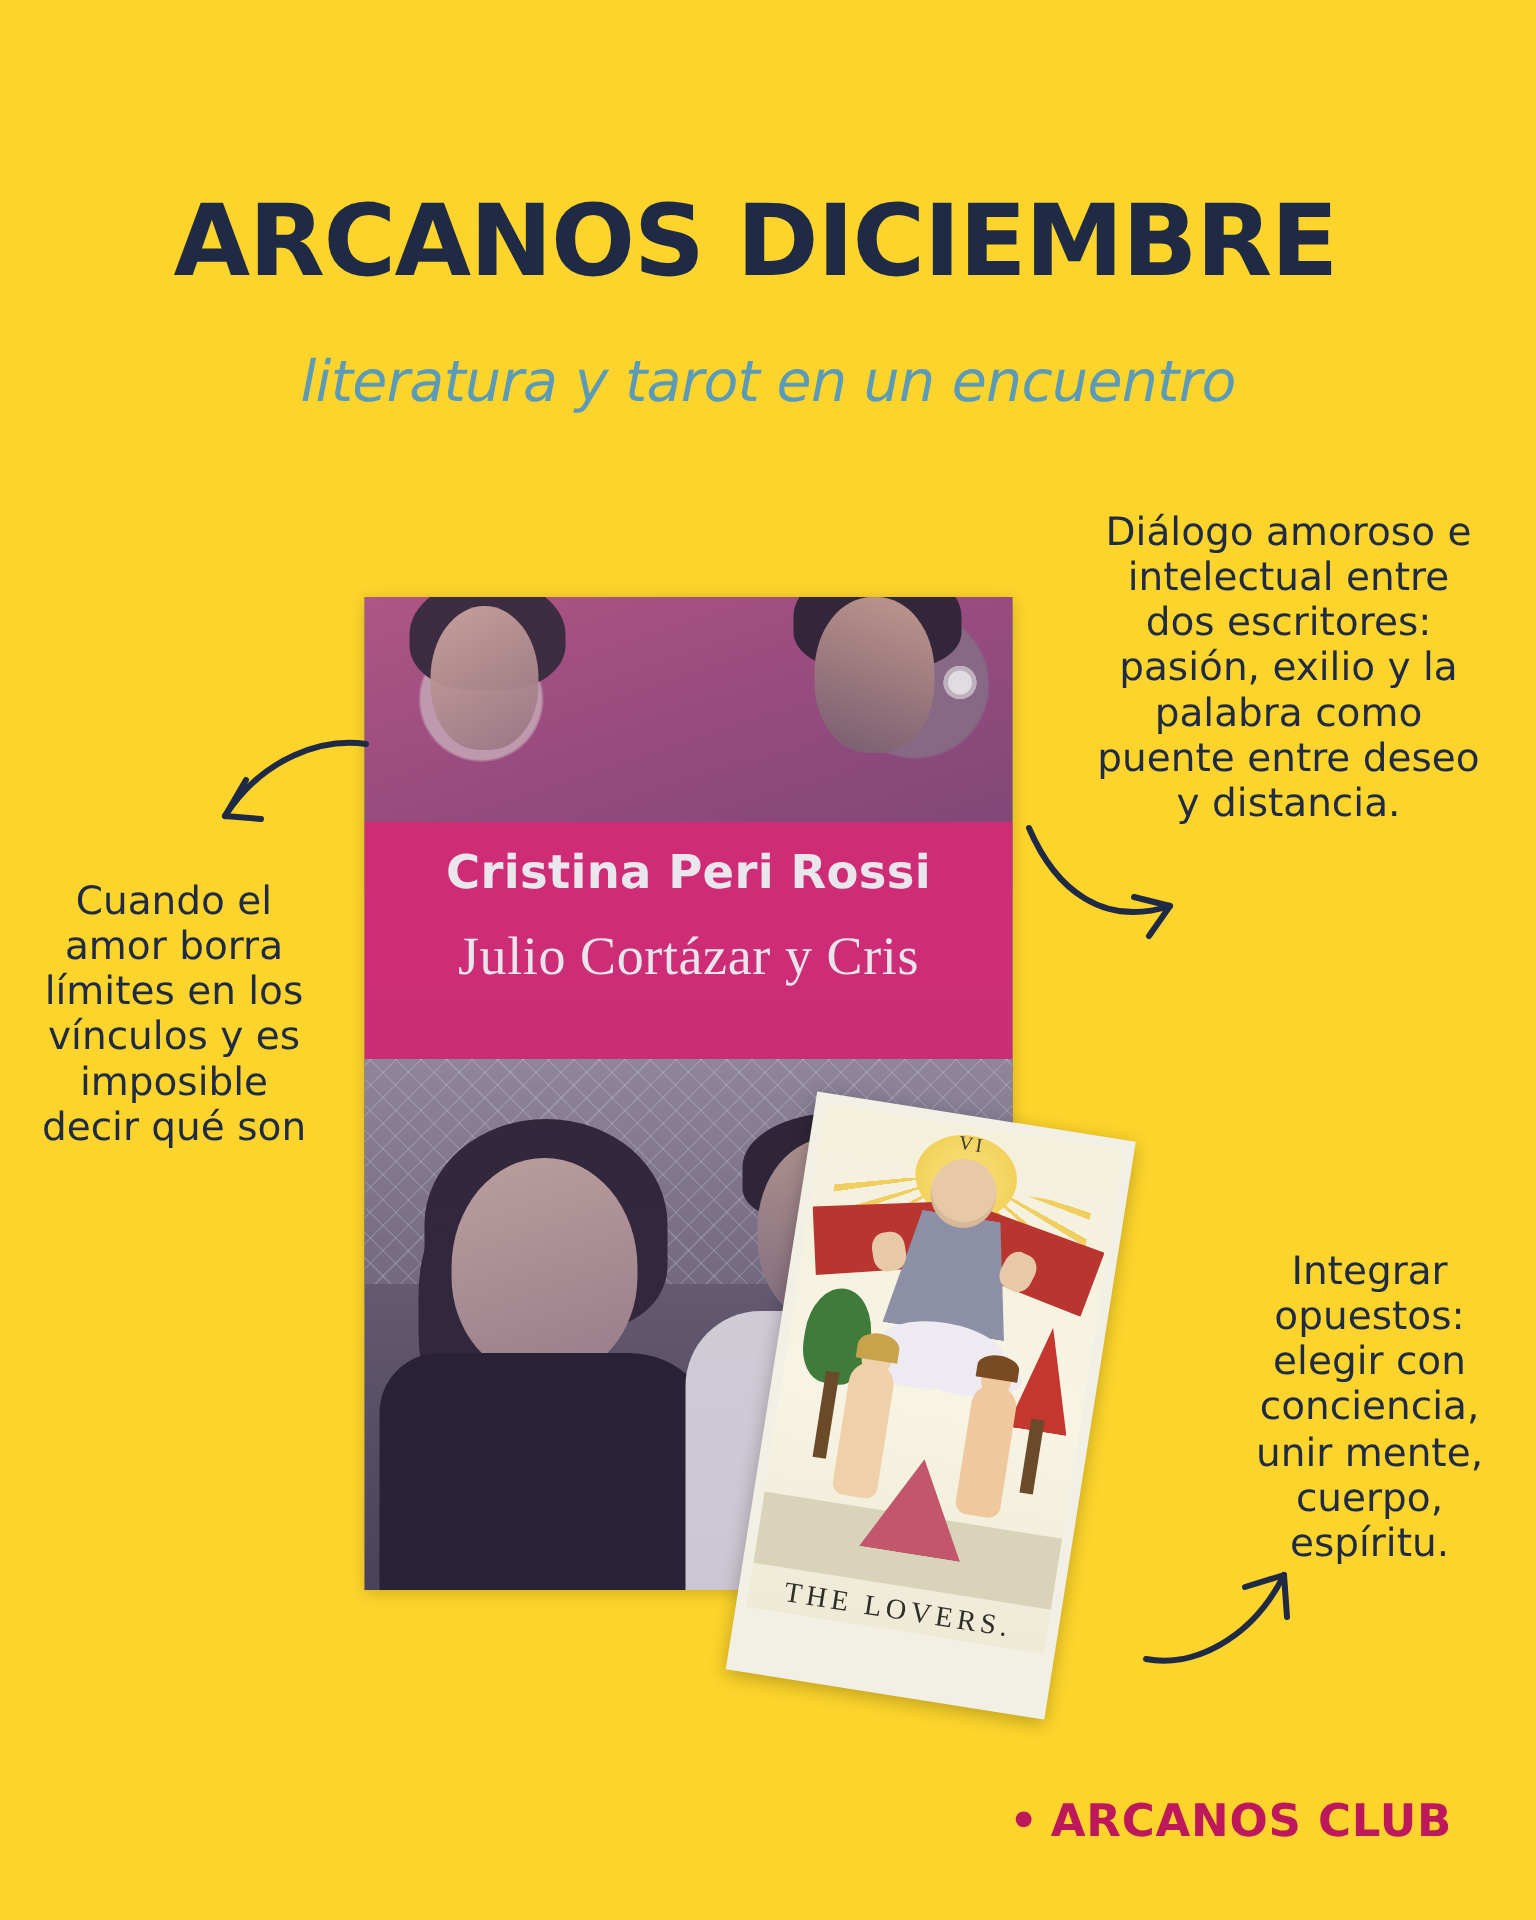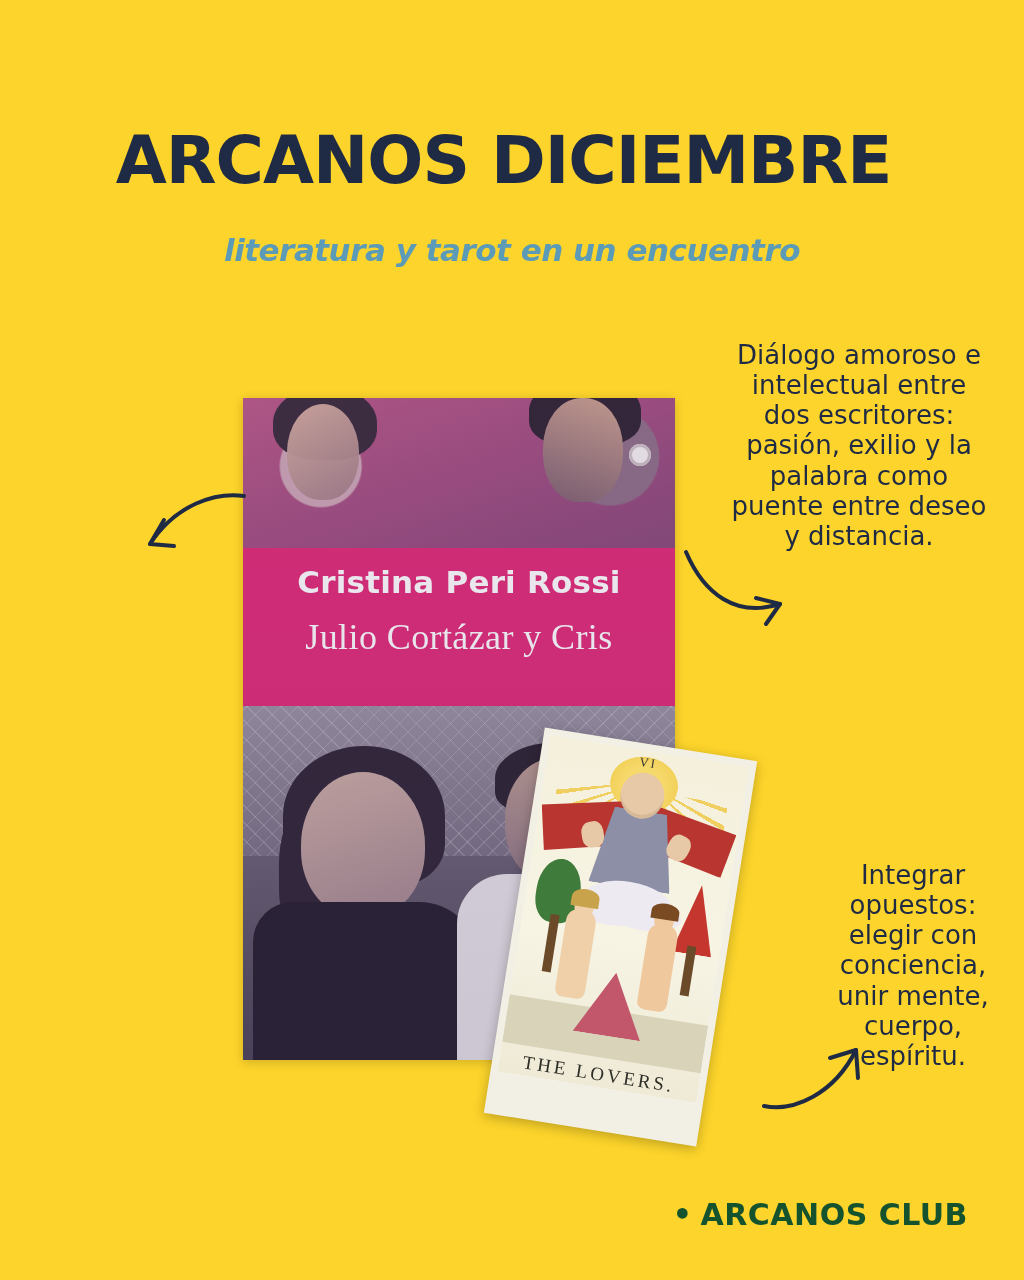--- a/index.html
+++ b/index.html
@@ -34,23 +34,23 @@
     color: #1F2A44;
     font-family: "DejaVu Sans", sans-serif;
     text-transform: uppercase;
   }
   .subtitle {
     position: absolute;
     top: 232px;
     left: 0;
     width: 1024px;
     text-align: center;
-    font-size: 31px;
+    font-size: 38px;
     font-style: italic;
-    font-weight: 700;
+    font-weight: 400;
     color: #5B9BB8;
     font-family: "DejaVu Sans", sans-serif;
     letter-spacing: -0.5px;
   }
 
   
   .book {
     position: absolute;
     left: 243px;
     top: 398px;
@@ -403,42 +403,42 @@
     text-align: center;
   }
   .note-topright {
     left: 728px;
     top: 340px;
     width: 262px;
     text-align: center;
   }
   .note-bottomright {
     left: 828px;
-    top: 860px;
+    top: 833px;
     width: 170px;
     text-align: center;
   }
 
   .arrow {
     position: absolute;
     pointer-events: none;
   }
   .arrow-left  { left: 120px; top: 490px; }
   .arrow-topright { left: 682px; top: 548px; }
   .arrow-bottomright { left: 760px; top: 1036px; }
 
   
   .footer {
     position: absolute;
     right: 56px;
     bottom: 48px;
     font-size: 30px;
     font-weight: 800;
     letter-spacing: 0.5px;
-    color: #14532d;
+    color: #be185d;
     font-family: "DejaVu Sans", sans-serif;
   }
   .footer .dot { margin-right: 8px; }
 </style>
 </head>
 <body>
 
 <div class="poster">
 
   <div class="title">ARCANOS DICIEMBRE</div>
@@ -491,20 +491,21 @@
       <div class="fig-l-head"></div>
       <div class="fig-l-hair"></div>
       <div class="fig-r"></div>
       <div class="fig-r-head"></div>
       <div class="fig-r-hair"></div>
       <div class="card-num">VI</div>
       <div class="card-name">THE LOVERS.</div>
     </div>
   </div>
 
+  <div class="note note-left">Cuando el amor borra límites en los vínculos y es imposible decir qué son</div>
   <div class="note note-topright">Diálogo amoroso e intelectual entre dos escritores: pasión, exilio y la palabra como puente entre deseo y distancia.</div>
   <div class="note note-bottomright">Integrar opuestos: elegir con conciencia, unir mente, cuerpo, espíritu.</div>
 
   <svg class="arrow arrow-left" width="130" height="90" viewBox="0 0 130 90">
     <path d="M124 6 C96 2 56 14 30 54" fill="none" stroke="#1F2A44" stroke-width="4" stroke-linecap="round"></path>
     <path d="M30 54 L44 30 M30 54 L54 56" fill="none" stroke="#1F2A44" stroke-width="4" stroke-linecap="round"></path>
   </svg>
 
   <svg class="arrow arrow-topright" width="120" height="90" viewBox="0 0 120 90">
     <path d="M4 4 C22 46 54 70 98 56" fill="none" stroke="#1F2A44" stroke-width="4" stroke-linecap="round"></path>

